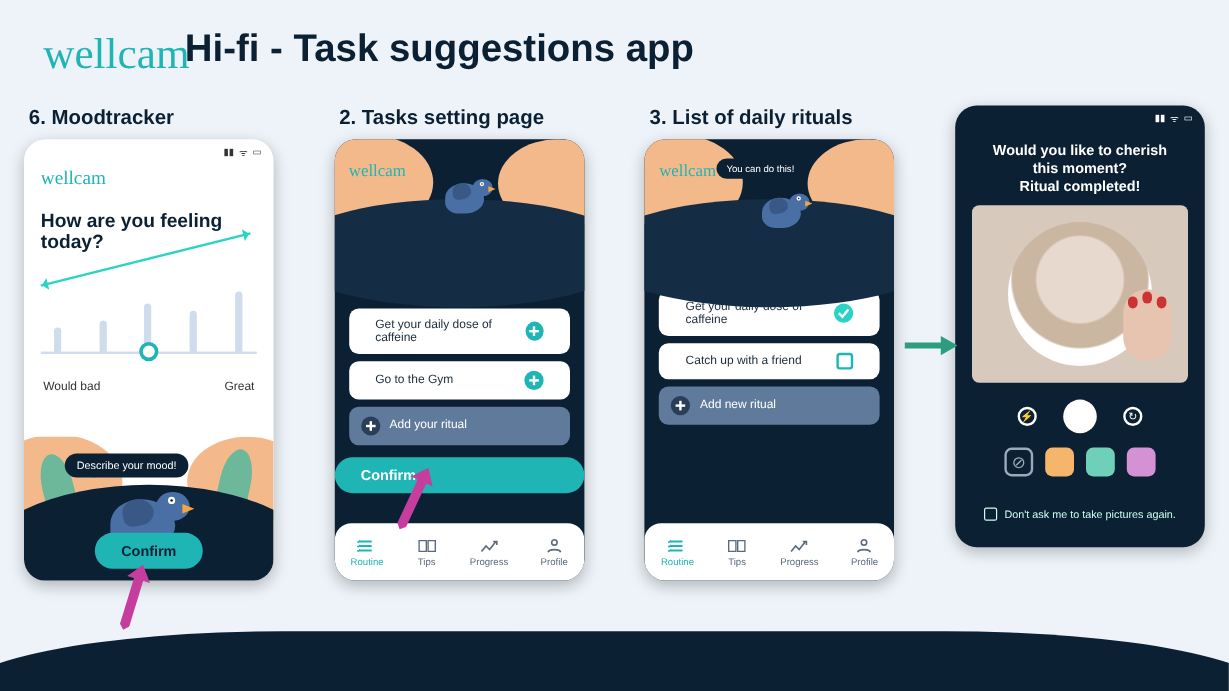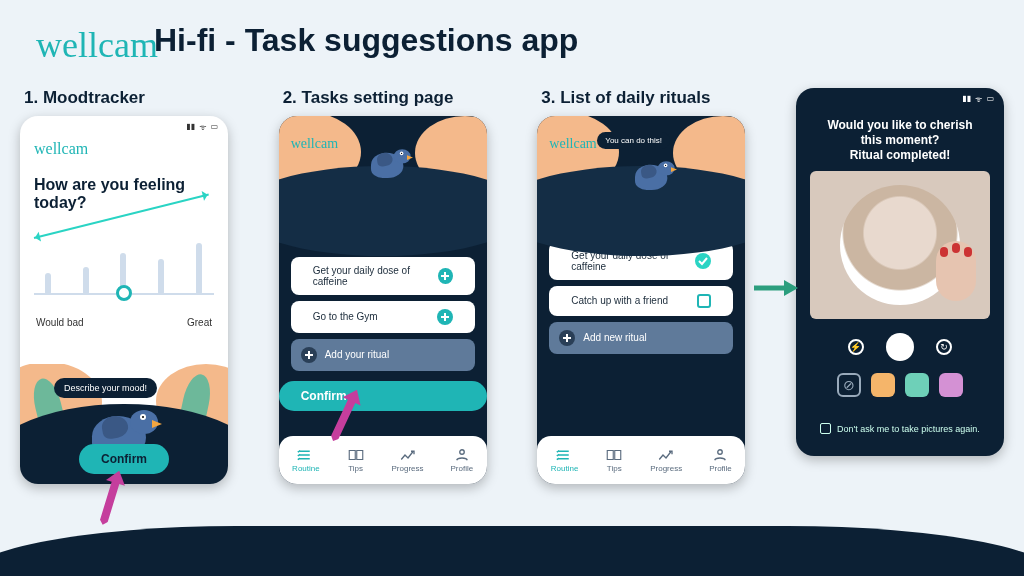--- a/index.html
+++ b/index.html
@@ -102,21 +102,21 @@
 </style>
 </head>
 <body>
 
 <div class="logo page-logo">wellcam</div>
 <div class="page-title">Hi-fi - Task suggestions app</div>
 
 <div class="frames">
 
   <div class="col">
-    <div class="caption">1. Moodtracker</div>
+    <div class="caption">6. Moodtracker</div>
     <div class="phone">
       <div class="status light">
           <span>▮▮</span>
           <span>ᯤ</span>
           <span>▭</span>
         </div>
       <div class="s1-head">
         <div class="logo s1-logo">wellcam</div>
         <div class="s1-q">How are you feeling today?</div>
       </div>

